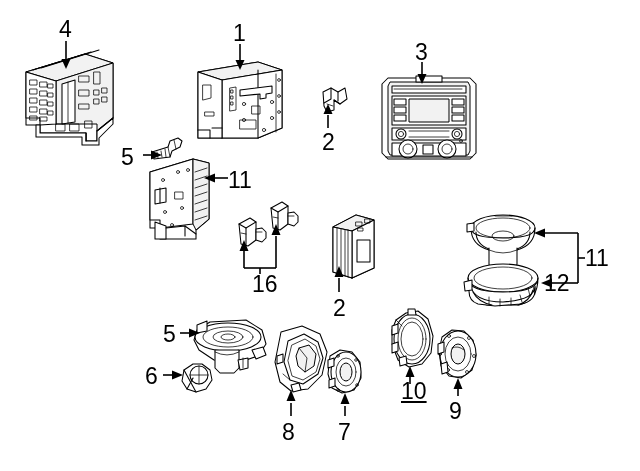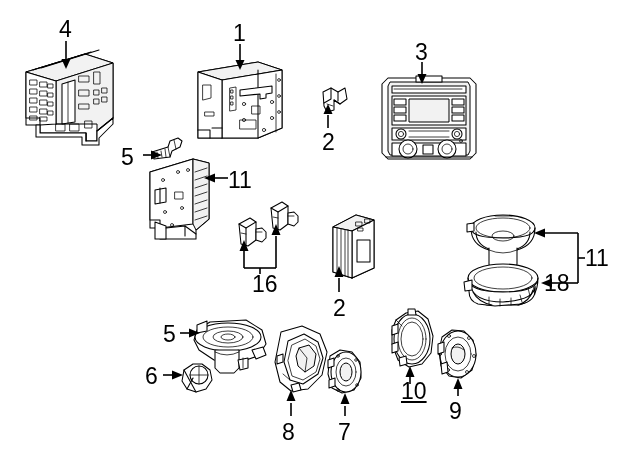--- a/index.html
+++ b/index.html
@@ -531,15 +531,15 @@
   <div class="callout-num" style="left:228px; top:169px;">11</div>
   <div class="callout-num" style="left:252px; top:273px;">16</div>
   <div class="callout-num" style="left:333px; top:297px;">2</div>
   <div class="callout-num" style="left:163px; top:323px;">5</div>
   <div class="callout-num" style="left:145px; top:365px;">6</div>
   <div class="callout-num" style="left:282px; top:421px;">8</div>
   <div class="callout-num" style="left:338px; top:421px;">7</div>
   <div class="callout-num" style="left:401px; top:380px;text-decoration:underline;">10</div>
   <div class="callout-num" style="left:449px; top:400px;">9</div>
   <div class="callout-num" style="left:585px; top:247px;">11</div>
-  <div class="callout-num" style="left:544px; top:272px;">18</div>
+  <div class="callout-num" style="left:544px; top:272px;">12</div>
 
 </div>
 
 </body></html>

